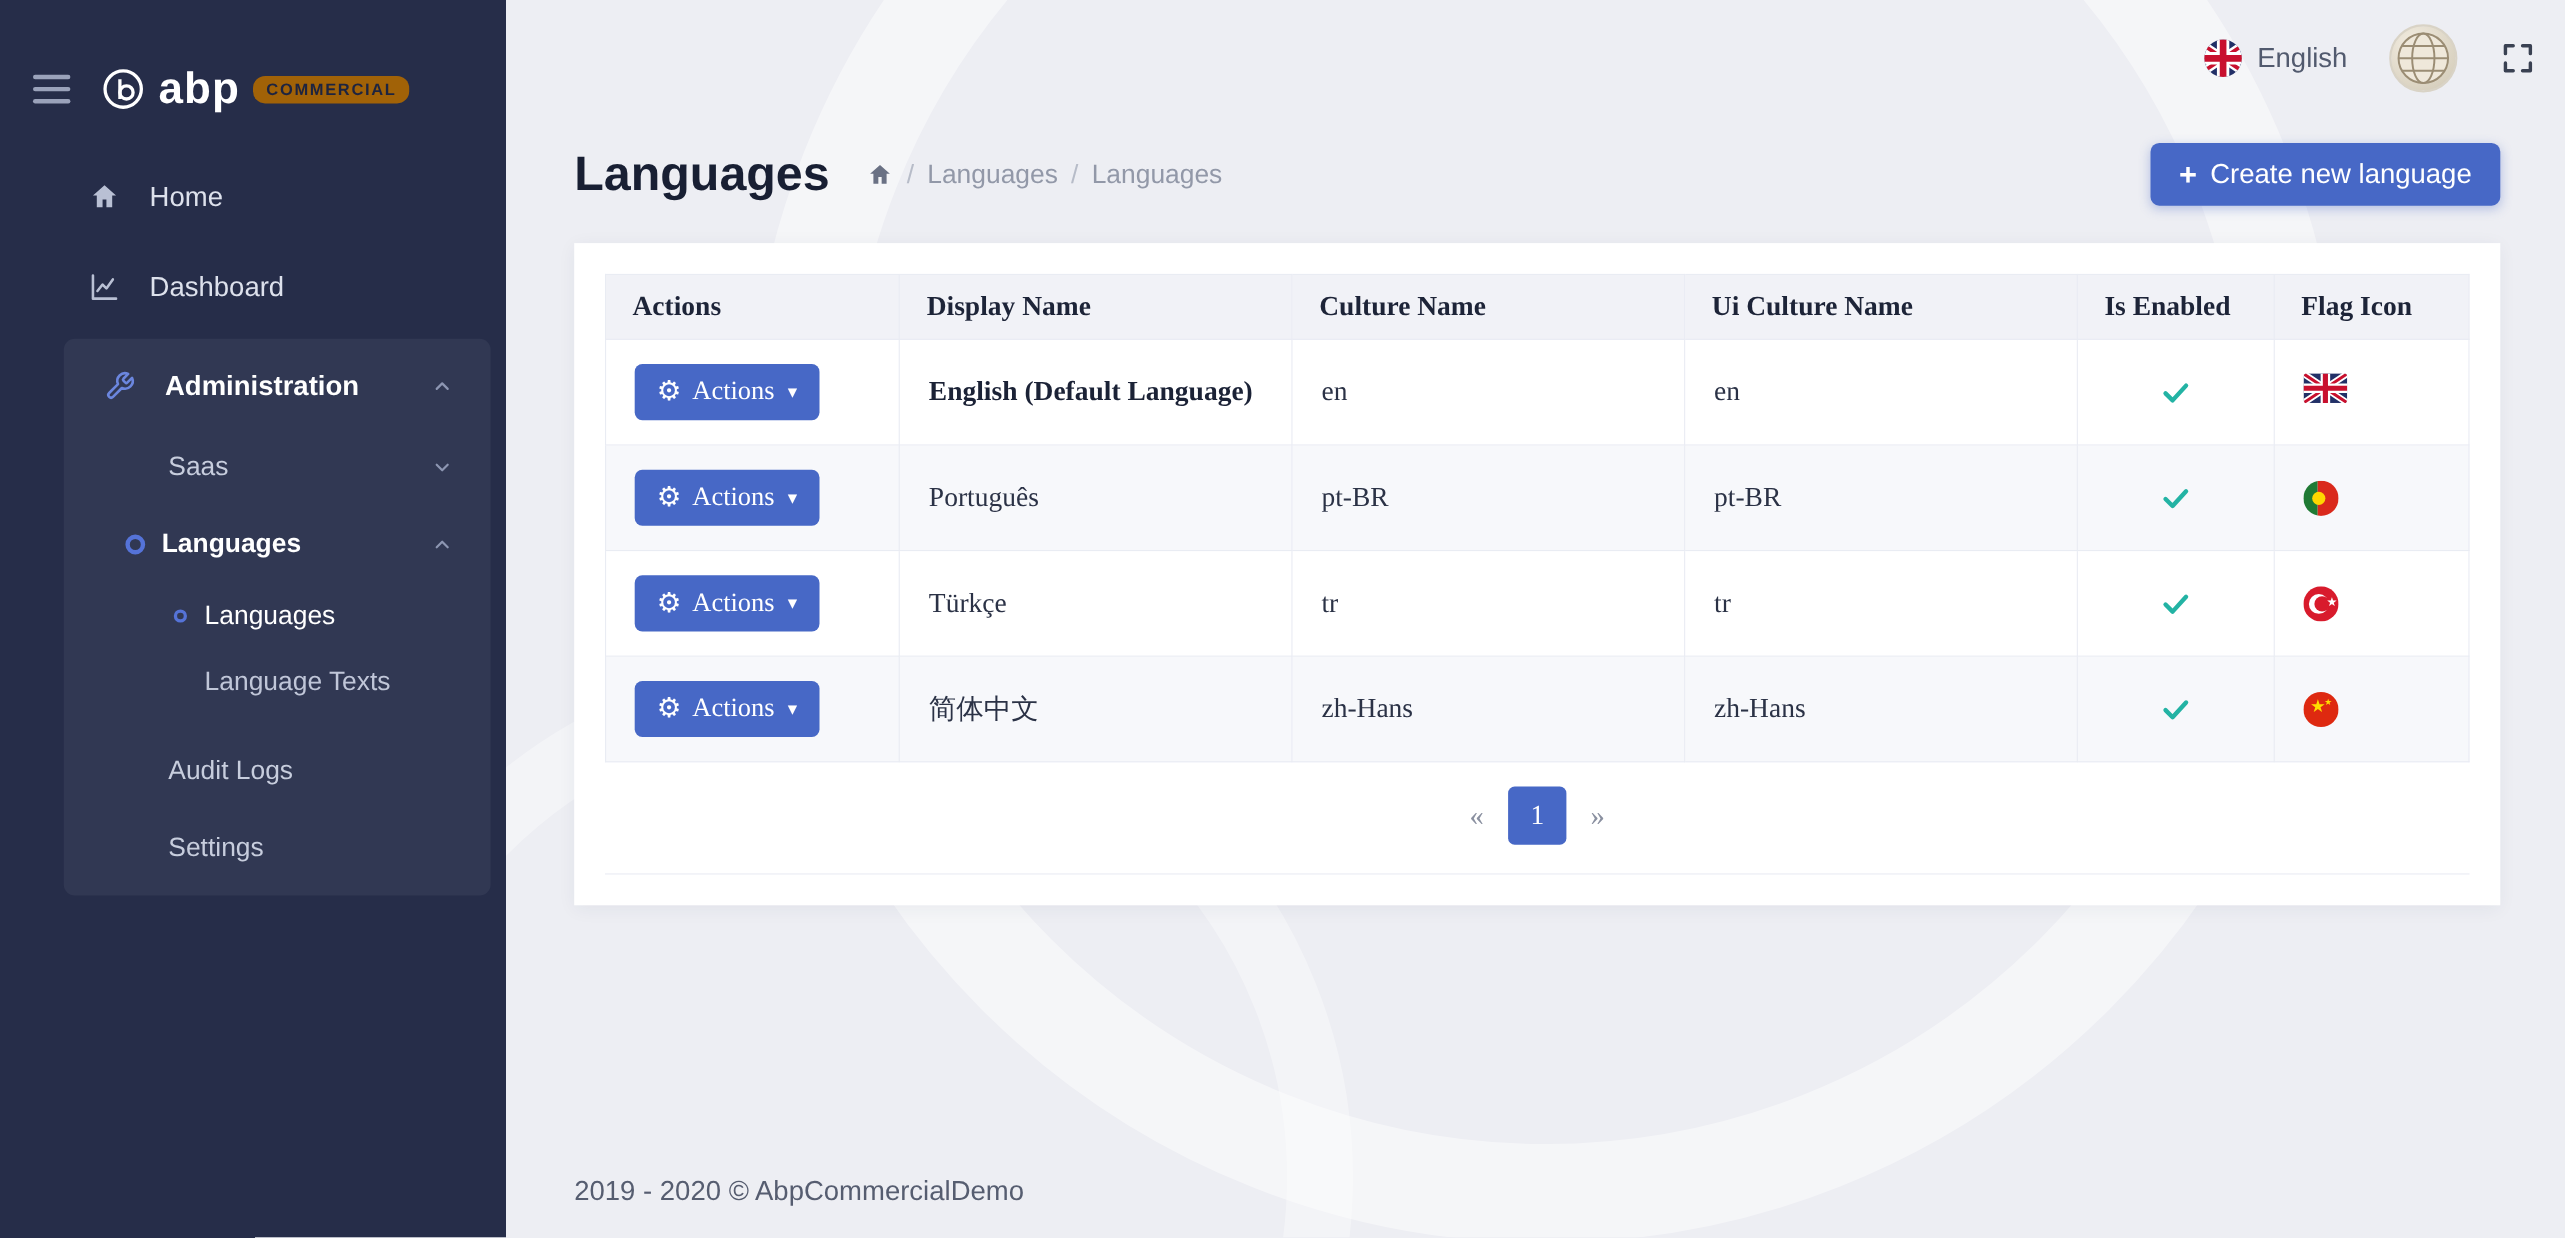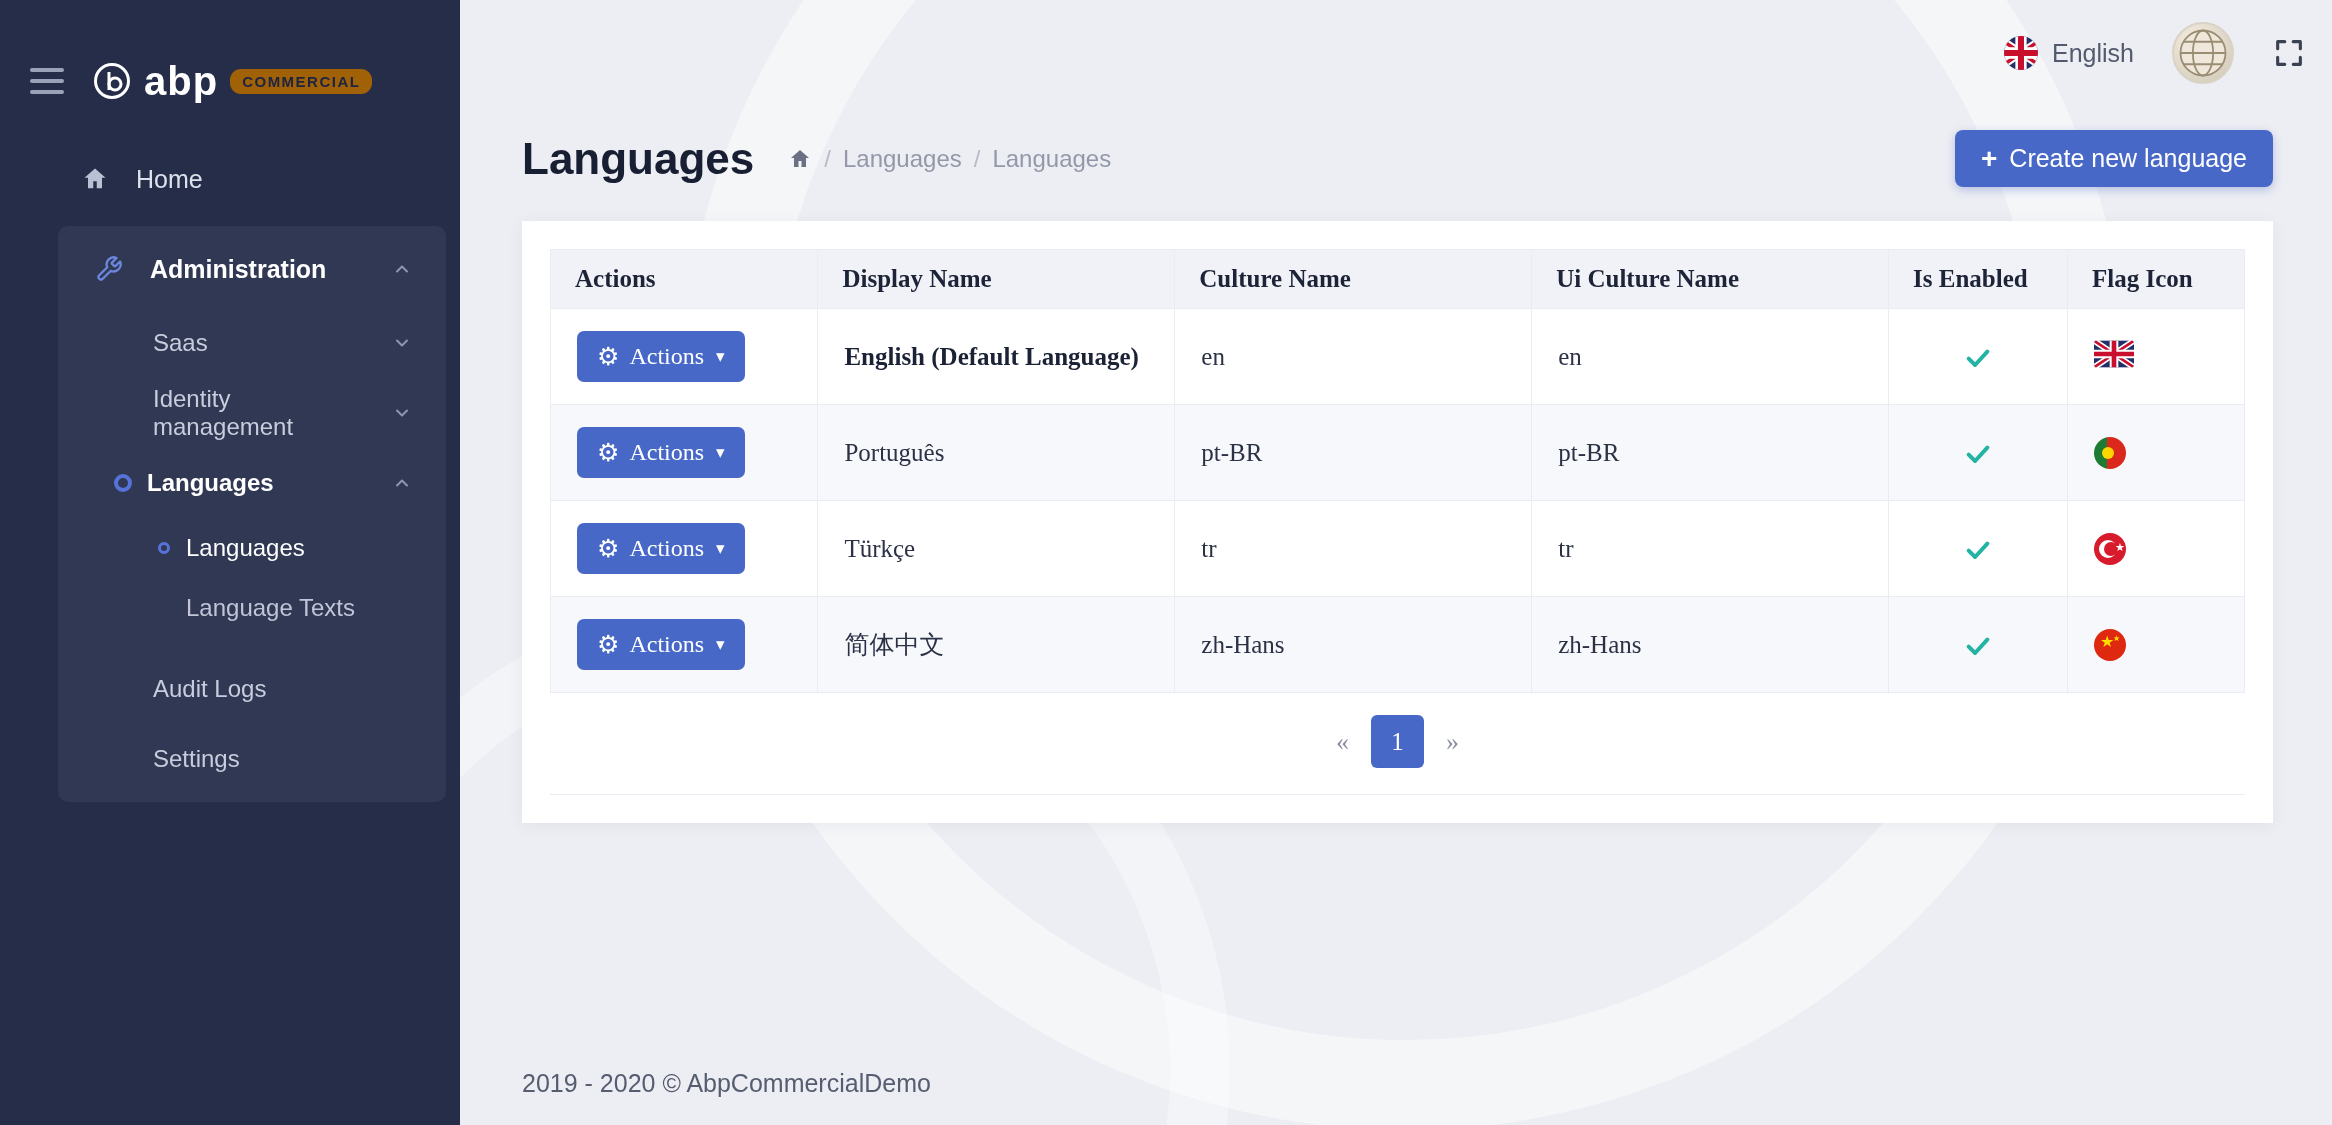--- a/index.html
+++ b/index.html
@@ -121,46 +121,47 @@
 
     <nav>
       <div class="nav-item root">
         <span class="nav-icon">
           <svg width="28" height="28" viewBox="0 0 24 24" fill="currentColor">
               <path d="M12 3l9 8h-3v9h-4.5v-6h-3v6H6v-9H3z"></path>
             </svg>
         </span>
         <span>Home</span>
       </div>
+      <div class="nav-item root">
+        <span class="nav-icon">
+          <svg width="28" height="28" viewBox="0 0 24 24" fill="none" stroke="currentColor" stroke-width="2" stroke-linecap="round" stroke-linejoin="round">
+              <path d="M3 3v18h18"></path>
+              <path d="M6.5 15l4-5 3 3 5-7"></path>
+            </svg>
+        </span>
+        <span>Dashboard</span>
+      </div>
 
       <div class="admin-panel">
         <div class="nav-item admin">
           <span class="nav-icon">
             <svg width="28" height="28" viewBox="0 0 24 24" fill="none" stroke="currentColor" stroke-width="2" stroke-linecap="round" stroke-linejoin="round">
                 <path d="M14.7 6.3a1 1 0 0 0 0 1.4l1.6 1.6a1 1 0 0 0 1.4 0l3.77-3.77a6 6 0 0 1-7.94 7.94l-6.91 6.91a2.12 2.12 0 0 1-3-3l6.91-6.91a6 6 0 0 1 7.94-7.94l-3.76 3.76z"></path>
               </svg>
           </span>
           <span>Administration</span>
           <span class="chev up">
               <svg width="20" height="20" viewBox="0 0 24 24" fill="none" stroke="currentColor" stroke-width="2.4" stroke-linecap="round" stroke-linejoin="round">
                 <path d="M6 9l6 6 6-6"></path>
               </svg>
             </span>
         </div>
 
         <div class="nav-item l2">
           <span>Saas</span>
-          <span class="chev">
-              <svg width="20" height="20" viewBox="0 0 24 24" fill="none" stroke="currentColor" stroke-width="2.4" stroke-linecap="round" stroke-linejoin="round">
-                <path d="M6 9l6 6 6-6"></path>
-              </svg>
-            </span>
-        </div>
-        <div class="nav-item l2">
-          <span>Identity management</span>
           <span class="chev">
               <svg width="20" height="20" viewBox="0 0 24 24" fill="none" stroke="currentColor" stroke-width="2.4" stroke-linecap="round" stroke-linejoin="round">
                 <path d="M6 9l6 6 6-6"></path>
               </svg>
             </span>
         </div>
 
         <div class="nav-item l2 has-icon active">
           <span class="ring-icon"></span>
           <span>Languages</span>

